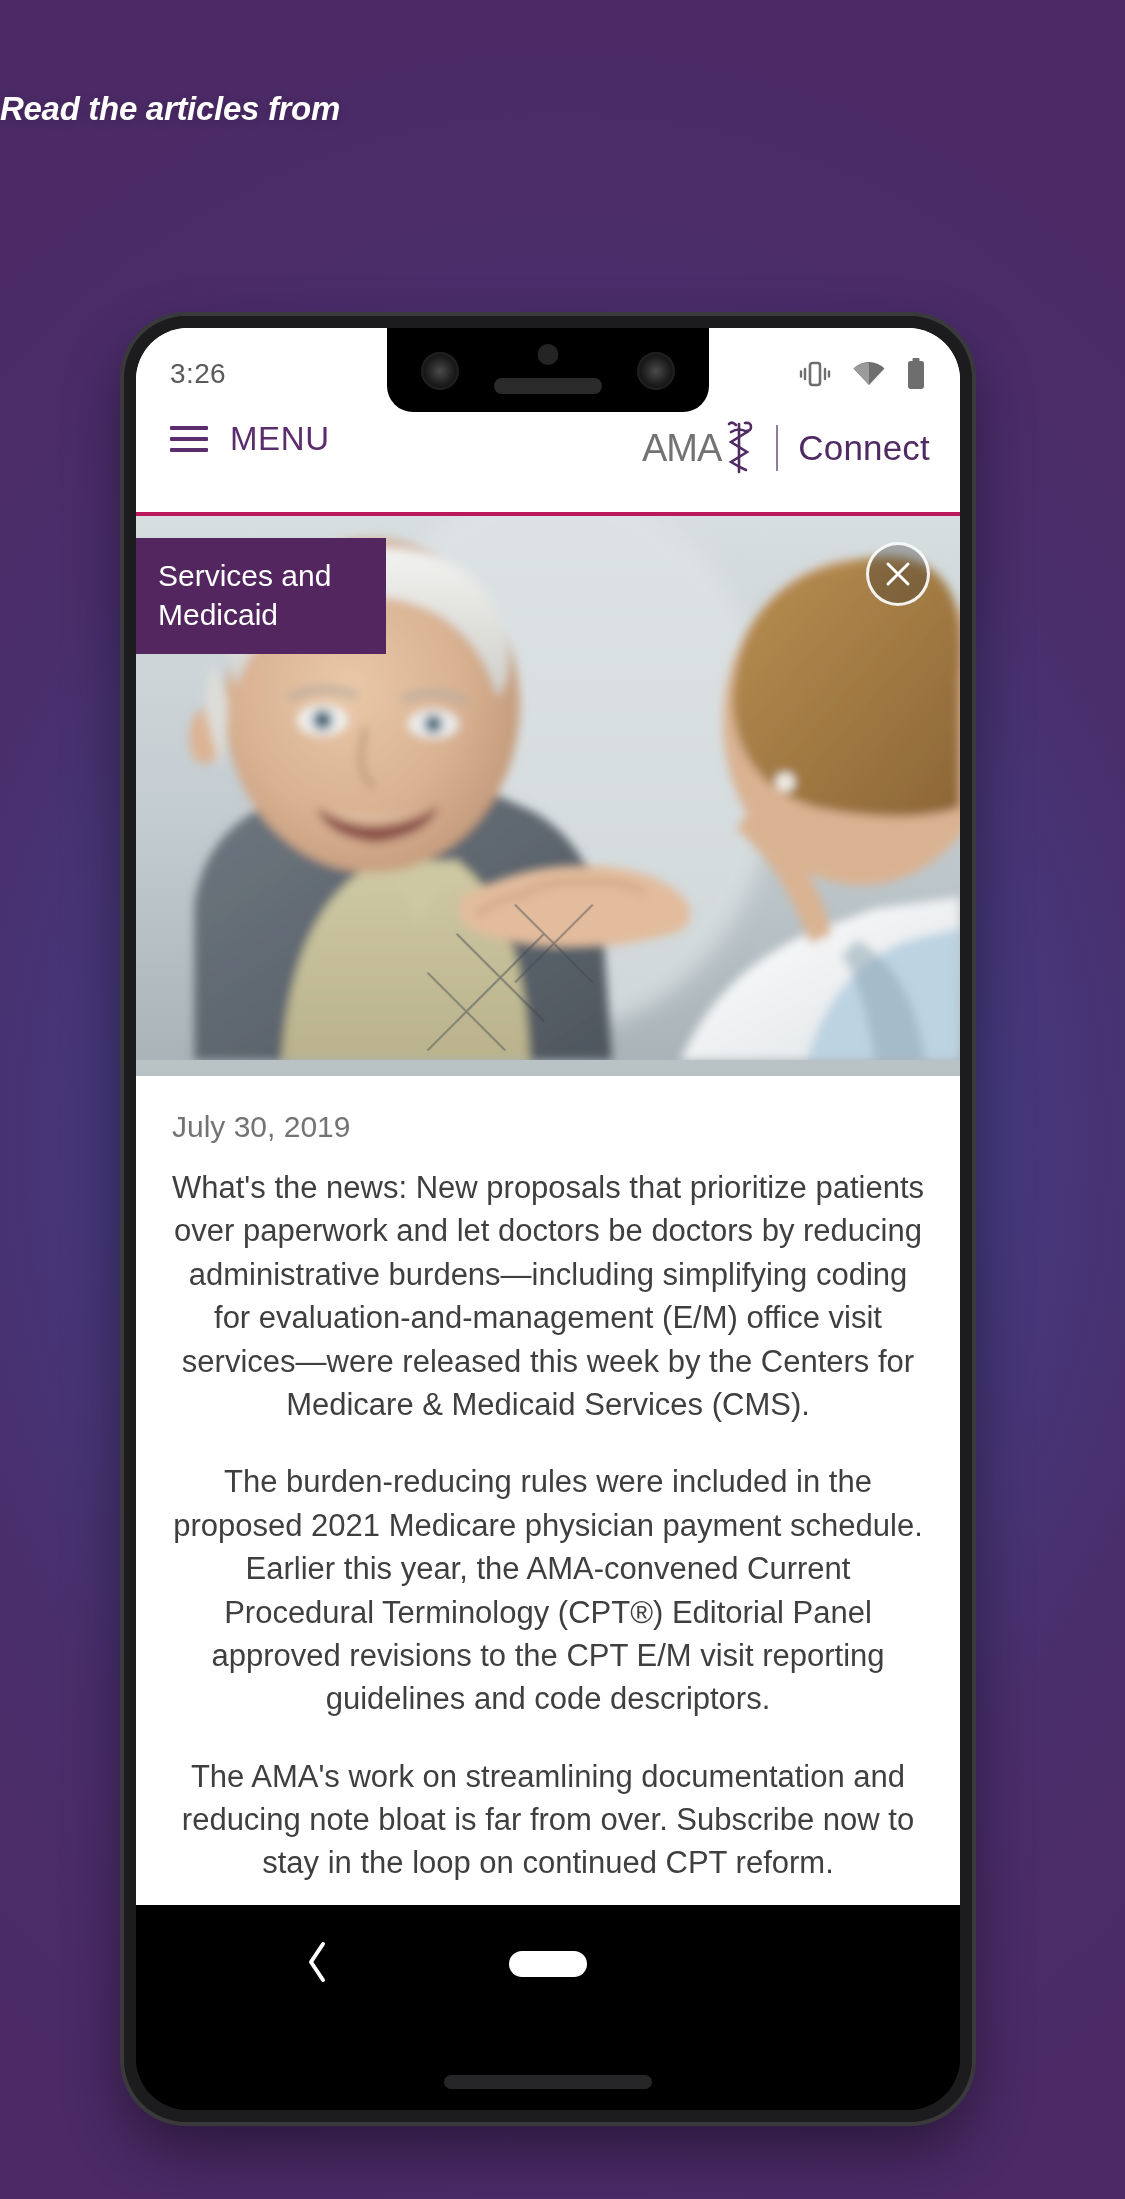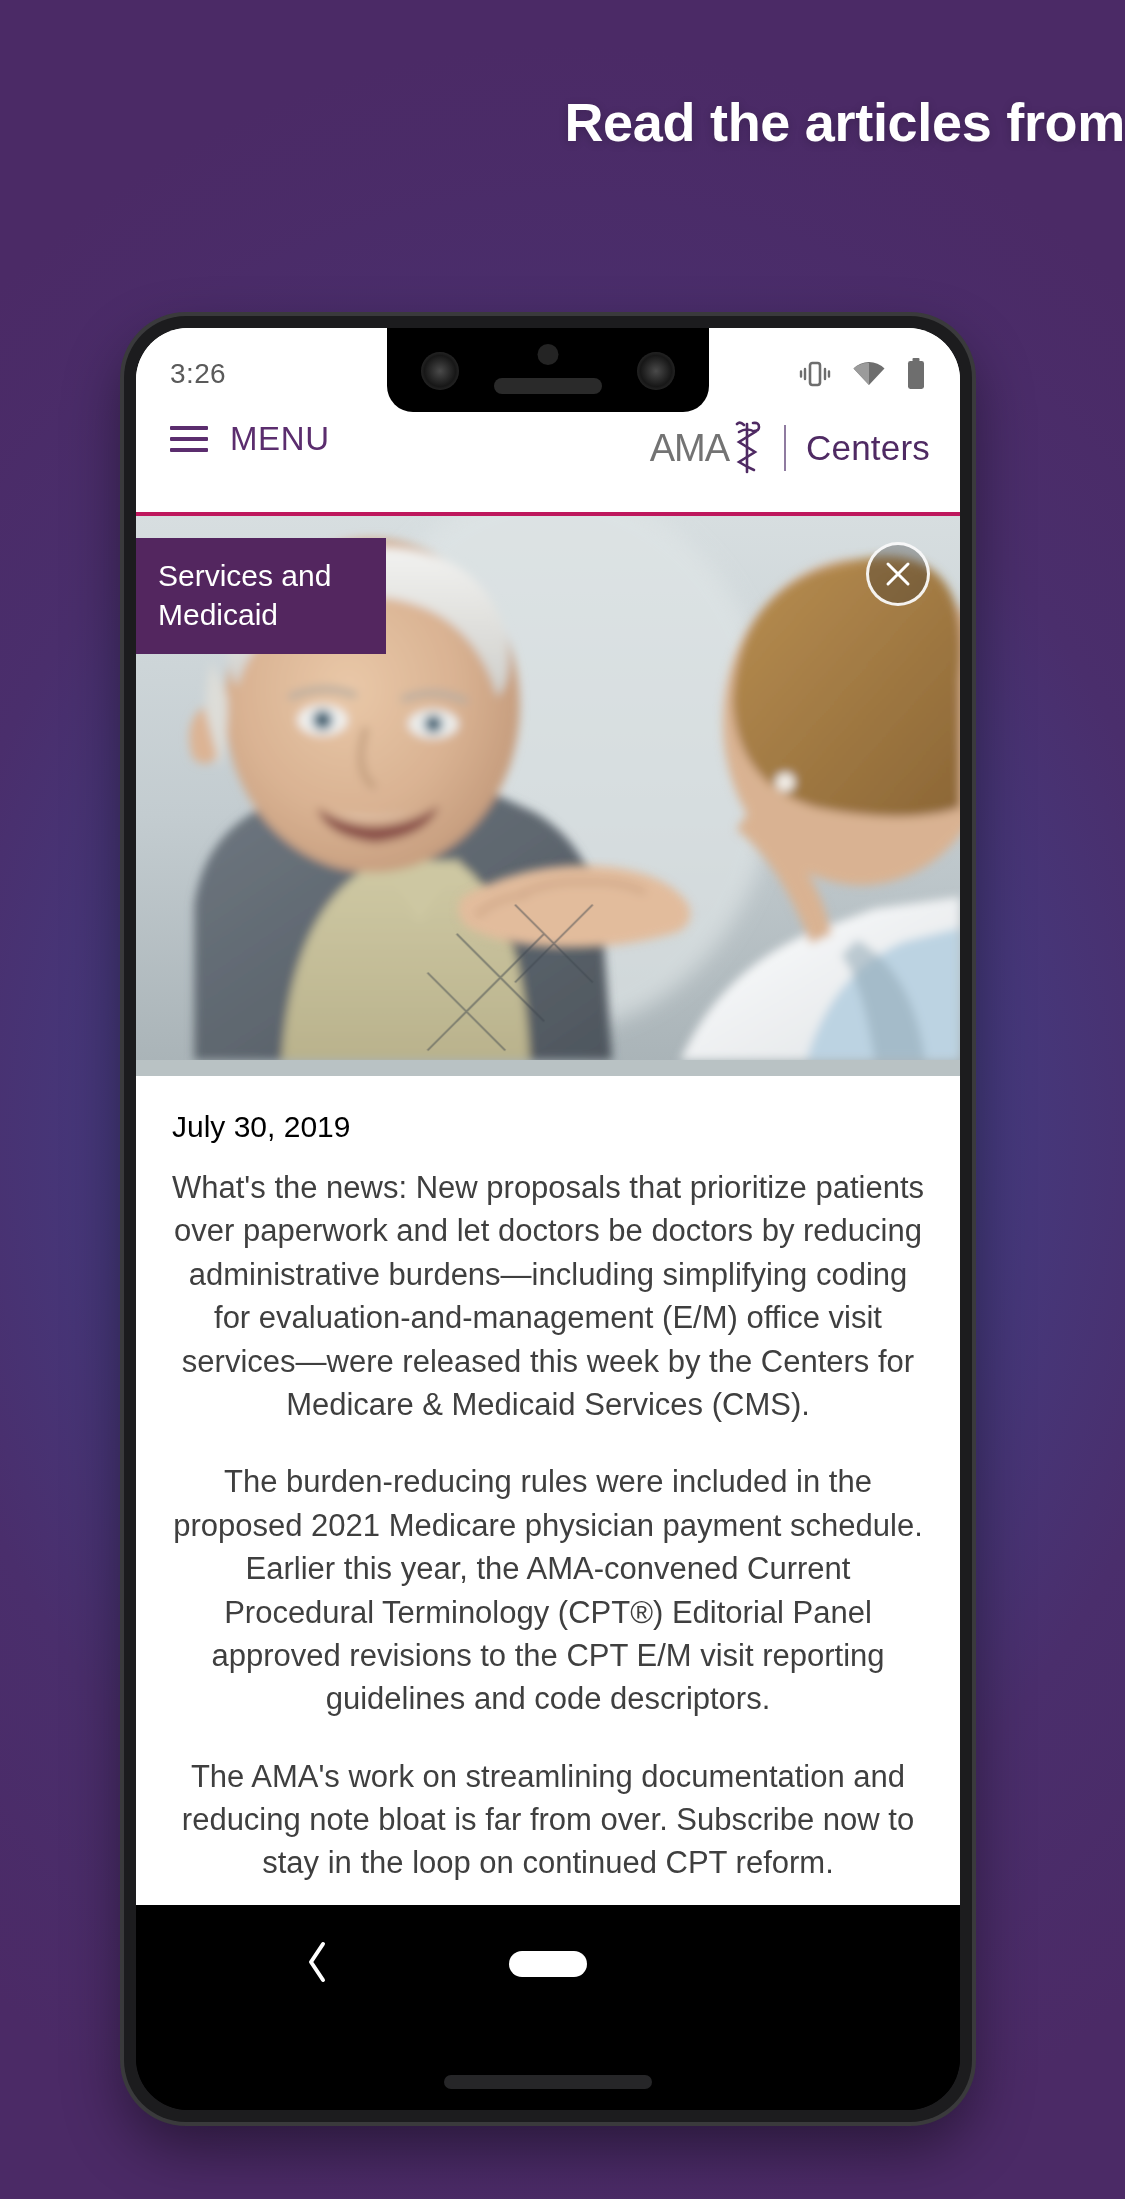--- a/index.html
+++ b/index.html
@@ -14,24 +14,25 @@
   #bg-gradient{
     position:absolute; inset:0;
     background:
       radial-gradient(ellipse 900px 1100px at 50% 52%, #3a5296 0%, #3d4f90 22%, #45397d 48%, #4a2e6c 72%, #4b2a66 100%),
       linear-gradient(135deg,#5b2a72 0%,#3e4f92 45%,#4b2c6a 100%);
   }
 
   
   #promo-heading{
     position:absolute; top:88px; left:0; width:100%;
-    text-align:right; color:#ffffff;
-    font-size:54px; font-weight:bold; line-height:1.28;
+    text-align:left; color:#ffffff;
+    font-size:33px; font-weight:bold; line-height:1.28;
     letter-spacing:-0.3px;
     text-shadow:0 2px 10px rgba(0,0,0,.18);
+    font-style:italic;
   }
 
   
   #phone{
     position:absolute; left:124px; top:296px;
     width:848px; height:1806px;
     background:#1c1c1e;
     border-radius:62px;
     box-shadow:0 0 0 4px #3a3a3c, 0 26px 60px rgba(0,0,0,.45);
     overflow:hidden;
@@ -138,21 +139,21 @@
     position:absolute; right:30px; top:26px;
     width:64px; height:64px; border-radius:50%;
     border:3px solid rgba(255,255,255,.92);
     background:rgba(40,40,40,.30);
     display:flex; align-items:center; justify-content:center;
     cursor:pointer;
   }
 
   
   #article{ padding:34px 36px 0 36px; background:#fff; }
-  #article-date{ font-size:30px; color:#000000; margin-bottom:22px; }
+  #article-date{ font-size:30px; color:#737373; margin-bottom:22px; }
   #article-title{
     font-size:37px; font-weight:bold; color:#3a3a3a;
     line-height:1.22; margin-bottom:34px; letter-spacing:-.2px;
   }
   .article-paragraph{
     font-size:31px; color:#3f3f3f; line-height:1.40;
     margin-bottom:34px;
     text-align:center;
   }
 
@@ -231,21 +232,21 @@
           <span id="ama-wordmark">AMA</span>
           <svg id="caduceus-icon" width="34" height="56" viewBox="0 0 34 56">
             <g fill="none" stroke="#4f2a63" stroke-width="2.6" stroke-linecap="round">
               <path d="M17 4 L17 52"></path>
               <path d="M9 12 Q17 7 25 12 Q17 17 9 22 Q17 27 25 32 Q17 37 9 42 Q17 47 24 50"></path>
               <path d="M23 3 Q29 2 29 7 Q29 11 24 11"></path>
               <path d="M14 5 Q10 1 7 4"></path>
             </g>
           </svg>
           <span id="brand-divider"></span>
-          <span id="connect-label">Centers</span>
+          <span id="connect-label">Connect</span>
         </div>
       </div>
 
       <div id="hero">
         <svg id="hero-photo" viewBox="0 0 848 560" preserveAspectRatio="xMidYMid slice">
           <defs>
             <linearGradient id="gbg" x1="0" y1="0" x2="0" y2="1">
               <stop offset="0%" stop-color="#d7dee0"></stop>
                 <stop offset="55%" stop-color="#c3ccd0"></stop>
                 <stop offset="100%" stop-color="#aab4b8"></stop>

